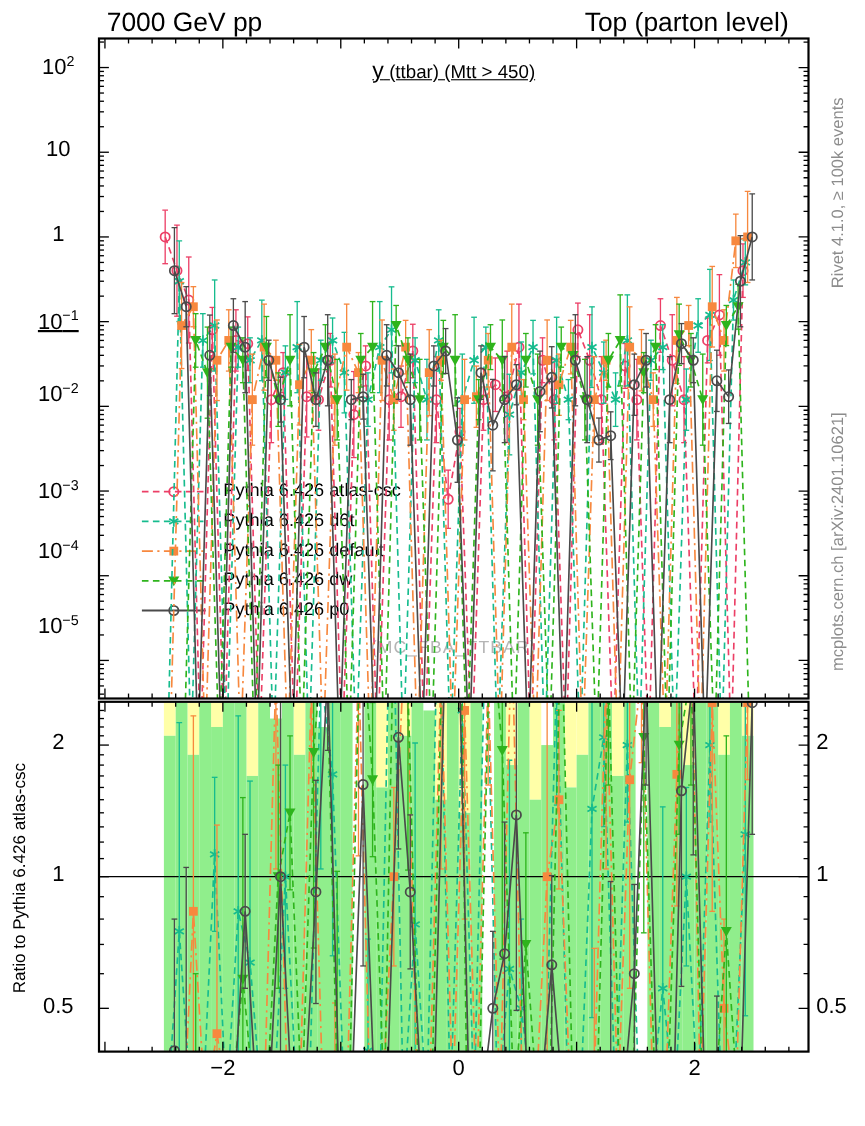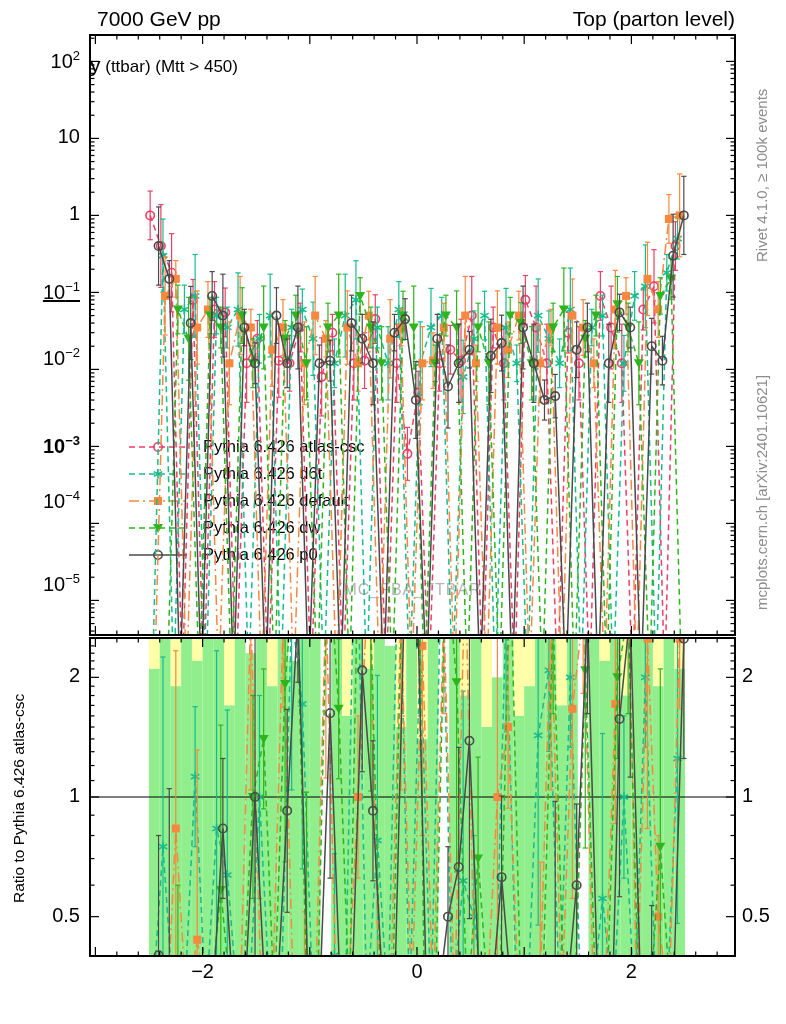--- a/index.html
+++ b/index.html
@@ -1,34 +1,34 @@
 <!DOCTYPE html>
 <html><head>
 <meta charset="utf-8">
 <style>
   html,body{margin:0;padding:0;background:#fff;}
   #plot{position:relative;width:786px;height:1024px;background:#fff;color:#000;
         font-family:"Liberation Sans","DejaVu Sans",sans-serif;overflow:hidden;}
-  .hdr{position:absolute;top:7px;font-size:21px;white-space:nowrap;}
+  .hdr{position:absolute;top:7px;font-size:24px;white-space:nowrap;}
   #hdr-left{left:97px;}
-  #hdr-right{right:51px;}
-  #plot-title{position:absolute;top:53px;left:90px;width:645px;font-size:17px;}
+  #hdr-right{right:69px;}
+  #plot-title{position:absolute;top:53px;left:90px;width:645px;text-align:center;font-size:17px;text-decoration:underline;}
   #plot-title .big{font-size:21px;}
   #watermark{position:absolute;top:581px;left:90px;width:645px;text-align:center;
              color:#b5b5b5;font-size:16px;letter-spacing:1px;}
   .legend{position:absolute;left:127px;top:433px;}
   .legend-row{height:27px;display:flex;align-items:center;}
   .legend-row .lbl{margin-left:14px;font-size:16.5px;white-space:nowrap;}
   #chart-svg{position:absolute;left:0;top:0;}
   .vtext{position:absolute;writing-mode:vertical-rl;transform:rotate(180deg);
          text-align:center;white-space:nowrap;}
   #side-top{right:16px;top:25px;height:300px;color:#8c8c8c;font-size:15px;}
   #side-bottom{right:16px;top:340px;height:305px;color:#8c8c8c;font-size:15px;}
   #ratio-ylabel{left:10px;top:640px;height:316px;color:#000;font-size:15.5px;}
-  .ylab{position:absolute;width:54px;left:26px;text-align:right;font-size:20px;}
+  .ylab{position:absolute;width:54px;left:26px;text-align:center;font-size:20px;}
   .ylab sup{font-size:13px;}
   .rlab-r{position:absolute;left:742px;font-size:20px;}
   .xlab{position:absolute;width:48px;text-align:center;font-size:20px;top:960px;}
 </style>
 </head>
 <body>
 
 <div id="plot">
 
   <div class="hdr" id="hdr-left">7000 GeV pp</div>
@@ -1790,23 +1790,23 @@
   <div class="vtext" id="side-top">Rivet 4.1.0, ≥ 100k events</div>
   <div class="vtext" id="side-bottom">mcplots.cern.ch [arXiv:2401.10621]</div>
   <div class="vtext" id="ratio-ylabel">Ratio to Pythia 6.426 atlas-csc</div>
 
   <div id="tick-labels">
       <div class="ylab" style="top: 48.4px;"><span>10</span><sup>2</sup></div>
       <div class="ylab" style="top: 125.4px;"><span>10</span></div>
       <div class="ylab" style="top: 202.4px;"><span>1</span></div>
       <div class="ylab" style="top: 279.4px; text-decoration: underline;"><span>10</span><sup>−1</sup></div>
       <div class="ylab" style="top: 345px;"><span>10</span><sup>−2</sup></div>
-      <div class="ylab" style="top: 433.4px; font-weight: bold;"><span>10</span><sup>−3</sup></div>
+      <div class="ylab" style="top: 433.4px;"><span>10</span><sup>−3</sup></div>
       <div class="ylab" style="top: 488px;"><span>10</span><sup>−4</sup></div>
-      <div class="ylab" style="top: 571px;"><span>10</span><sup>−5</sup></div>
+      <div class="ylab" style="top: 556px;"><span>10</span><sup>−5</sup></div>
       <div class="ylab" style="top: 664.341px;">2</div>
       <div class="rlab-r" style="top: 664.341px;">2</div>
       <div class="ylab" style="top: 784px;">1</div>
       <div class="rlab-r" style="top: 784px;">1</div>
       <div class="ylab" style="top: 903.659px;">0.5</div>
       <div class="rlab-r" style="top: 903.659px;">0.5</div>
       <div class="xlab" style="top: 960px; left: 178.6px; width: 48px;">−2</div>
       <div class="xlab" style="top: 960px; left: 393px; width: 48px;">0</div>
       <div class="xlab" style="top: 960px; left: 607.4px; width: 48px;">2</div>
     </div>

